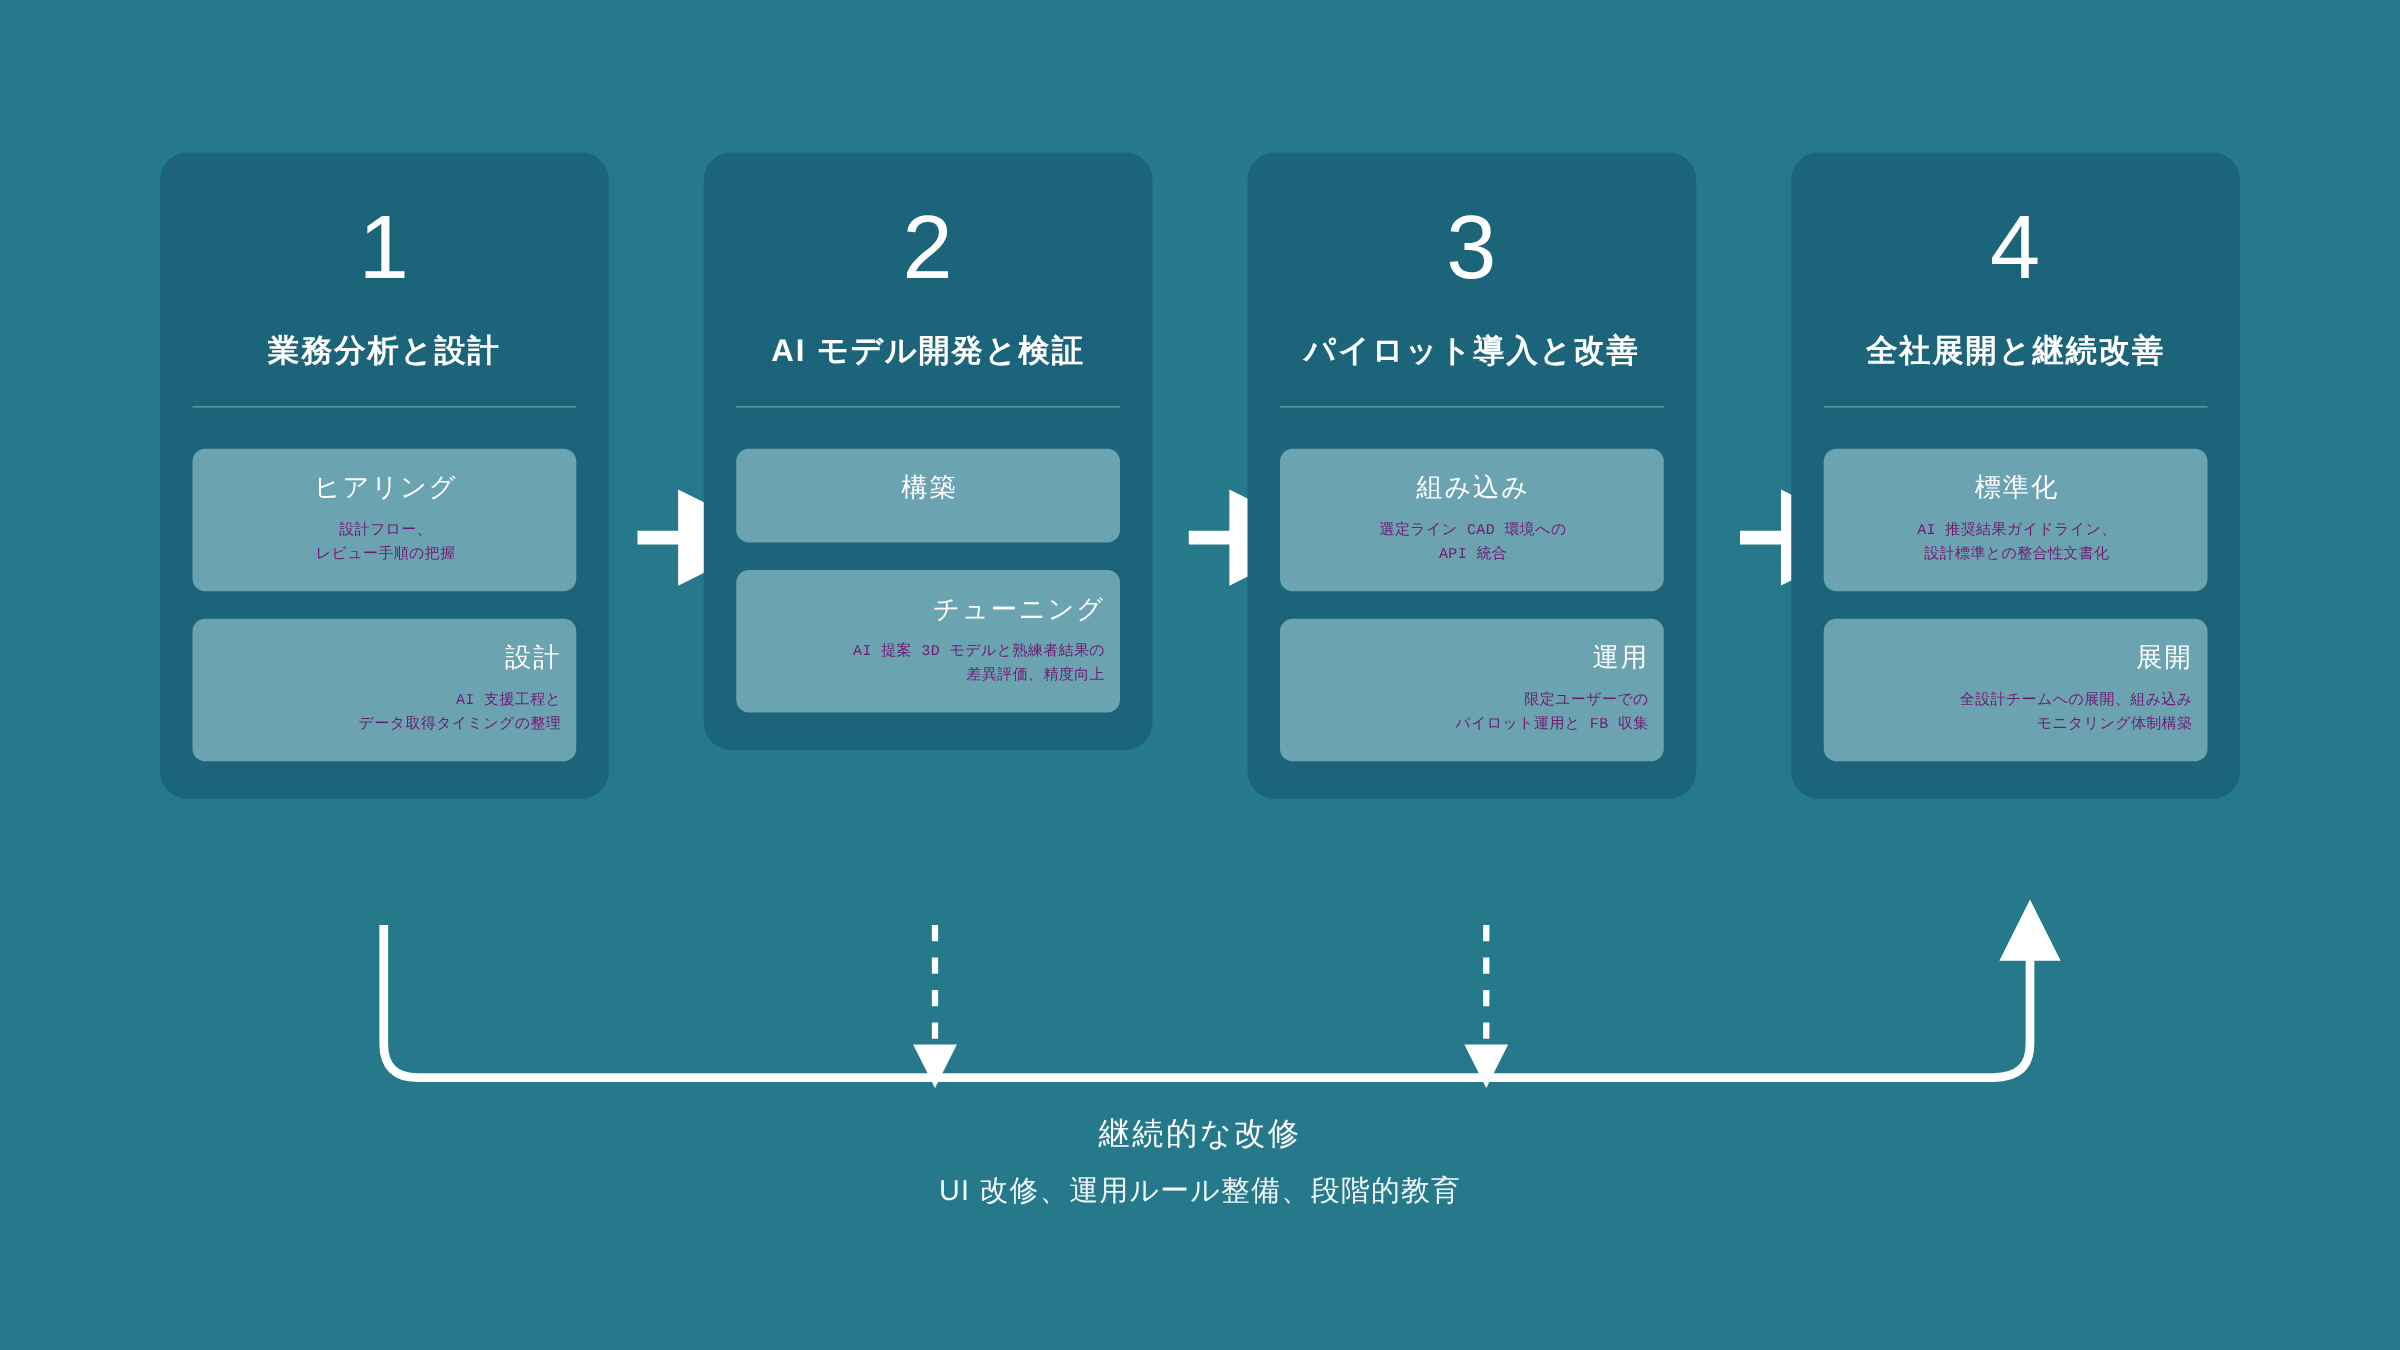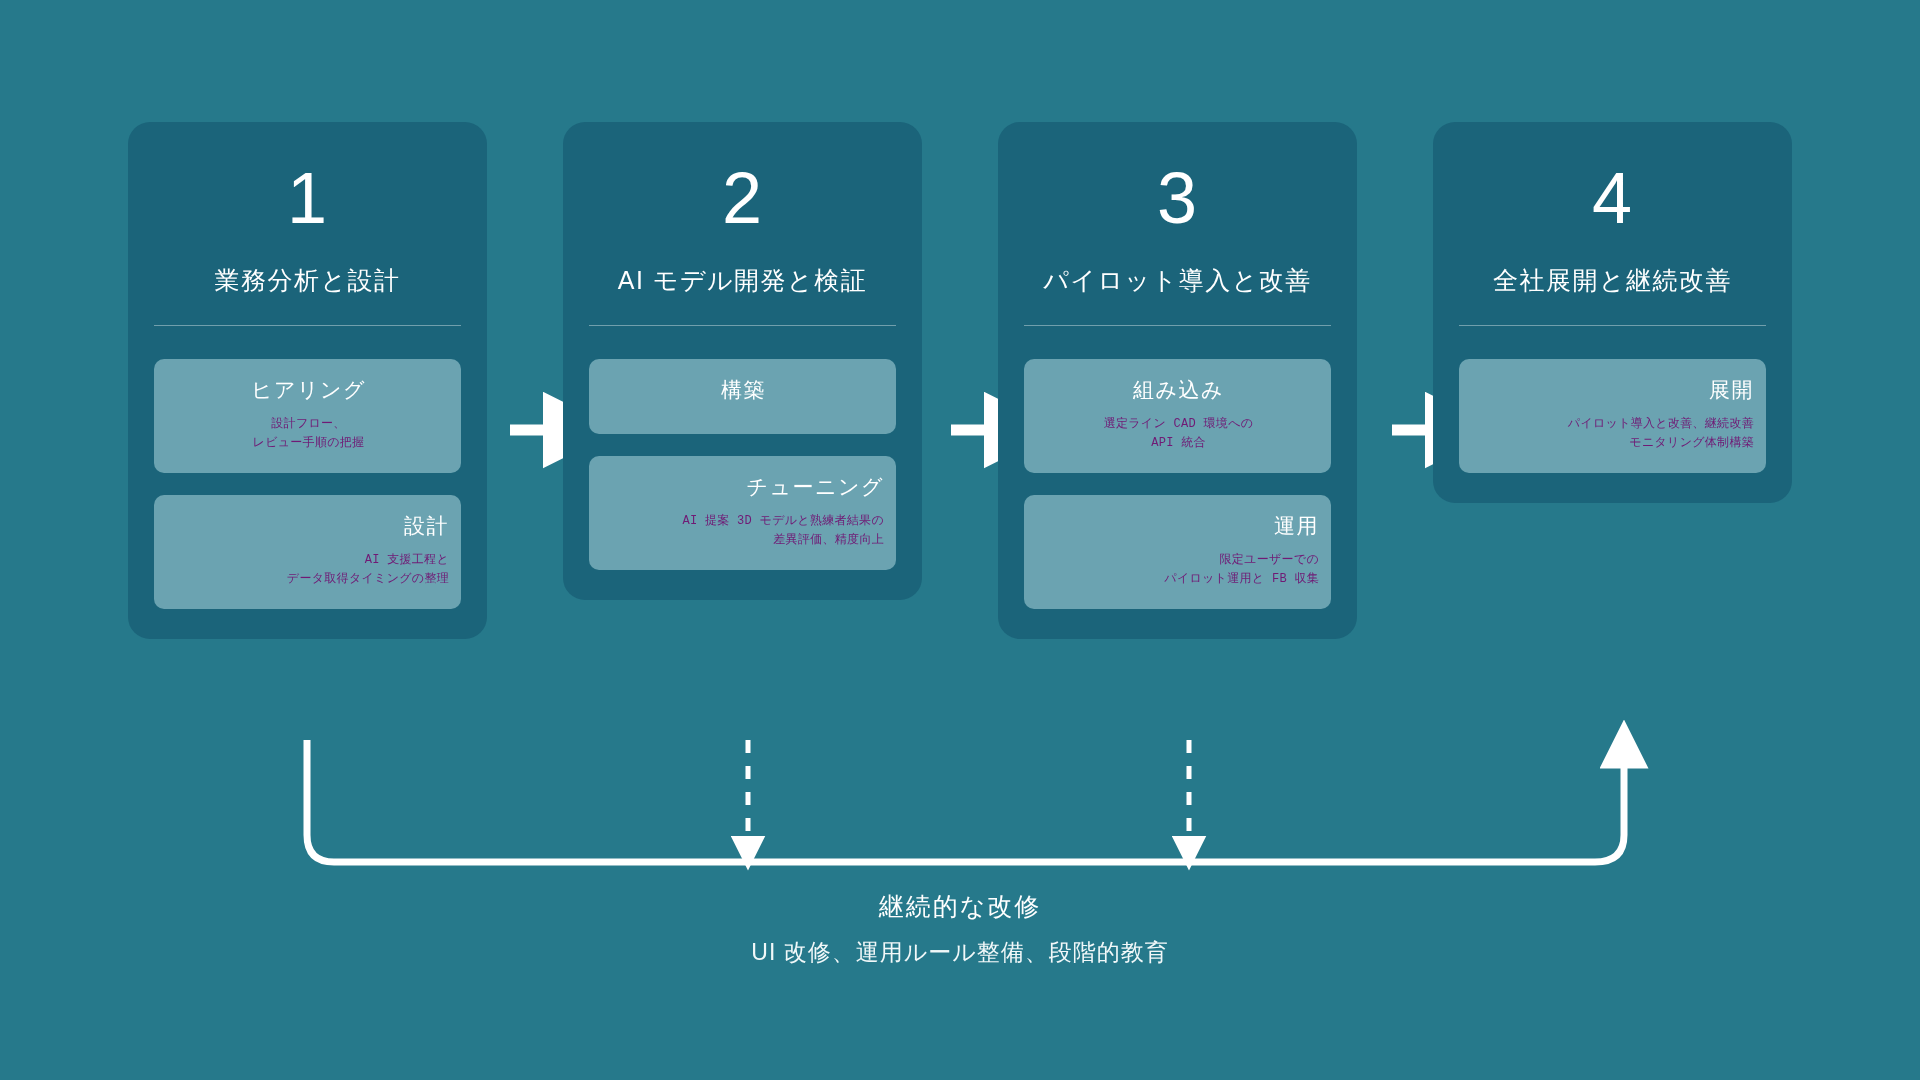--- a/index.html
+++ b/index.html
@@ -37,21 +37,21 @@
   .phase-num {
     font-size:72px;
     font-weight:300;
     line-height:1;
     letter-spacing:1px;
     color:#ffffff;
     margin-bottom:30px;
   }
   .phase-title {
     font-size:25px;
-    font-weight:400;
+    font-weight:700;
     letter-spacing:1.5px;
     color:#ffffff;
     text-align:right;
     margin-bottom:28px;
     white-space:nowrap;
   }
   .divider {
     width:100%;
     height:1px;
     background:rgba(255,255,255,0.38);
@@ -197,23 +197,30 @@
           <span>パイロット運用と FB 収集</span>
         </div>
       </div>
     </div>
 
     <div class="phase">
       <div class="phase-num">4</div>
       <div class="phase-title">全社展開と継続改善</div>
       <div class="divider"></div>
       <div class="subcard">
+        <div class="sub-title">標準化</div>
+        <div class="sub-body">
+          <span>AI 推奨結果ガイドライン、</span>
+          <span>設計標準との整合性文書化</span>
+        </div>
+      </div>
+      <div class="subcard">
         <div class="sub-title">展開</div>
         <div class="sub-body">
-          <span>パイロット導入と改善、継続改善</span>
+          <span>全設計チームへの展開、組み込み</span>
           <span>モニタリング体制構築</span>
         </div>
       </div>
     </div>
 
   </div>
 
   <div class="loop-caption">
     <div class="loop-title">継続的な改修</div>
     <div class="loop-sub">UI 改修、運用ルール整備、段階的教育</div>

